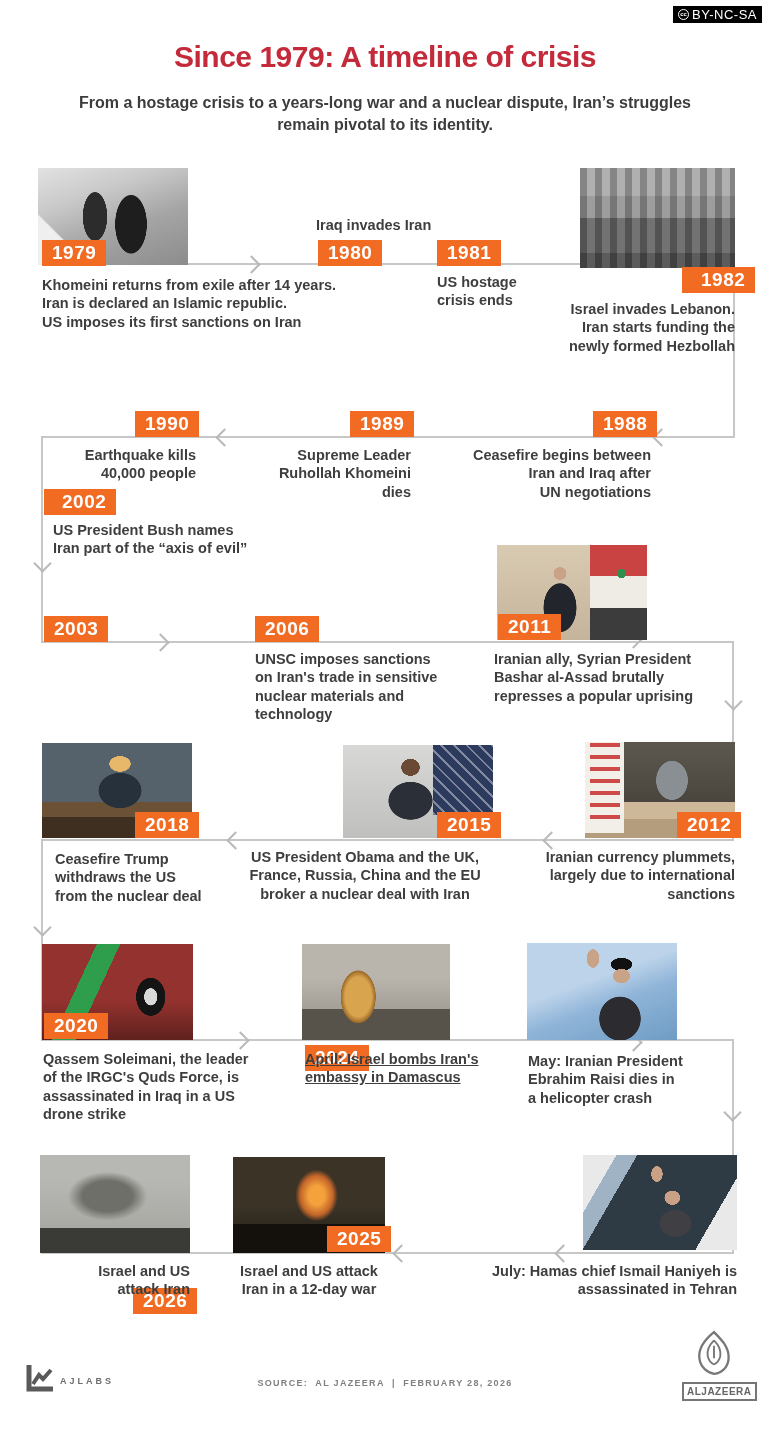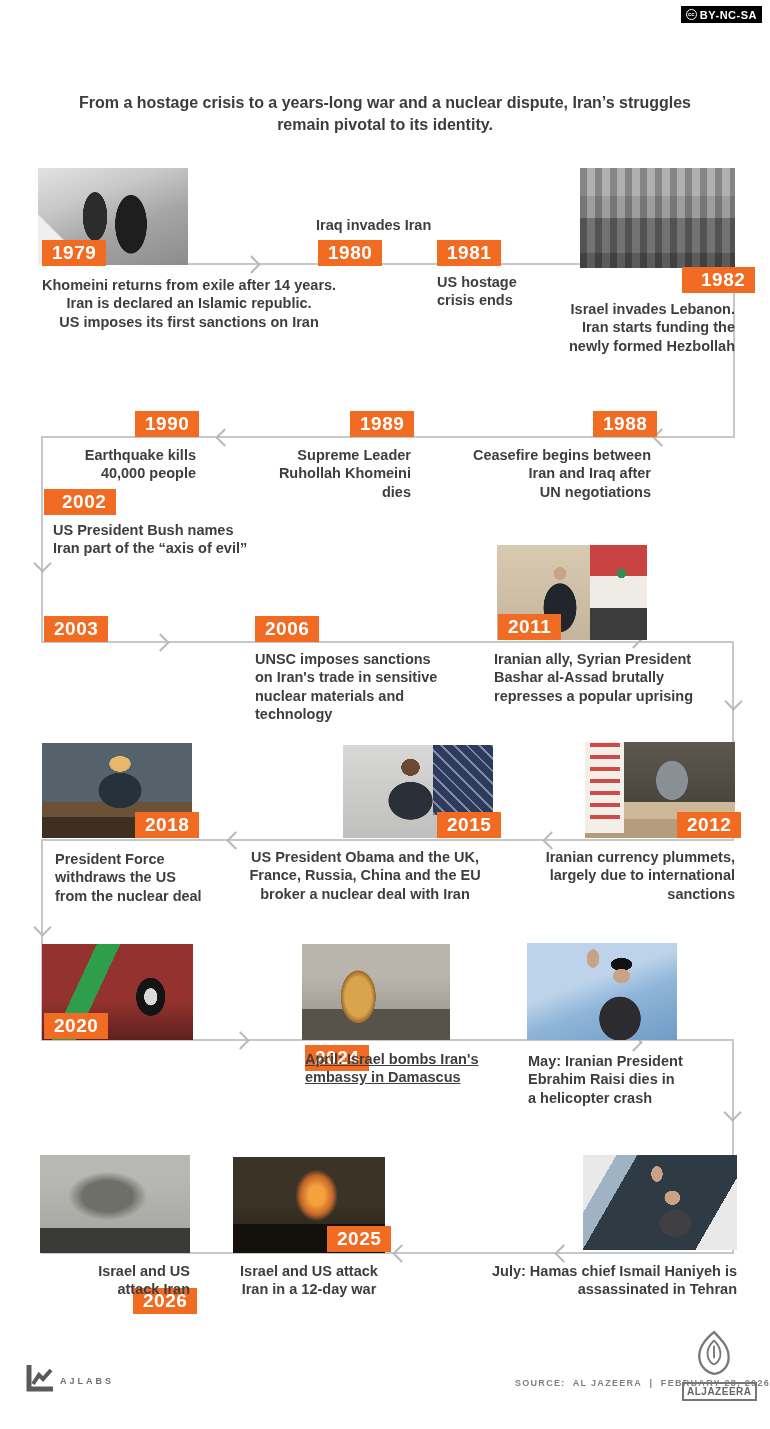--- a/index.html
+++ b/index.html
@@ -4,21 +4,21 @@
 <style>
   html,body{margin:0;padding:0;background:#ffffff;}
   .canvas{position:relative;width:770px;height:1429px;margin:0 auto;background:#fff;
           font-family:"Liberation Sans",sans-serif;overflow:hidden;}
 
   
   .cc{position:absolute;top:6px;right:8px;height:15px;background:#000;color:#fff;
       display:flex;align-items:center;gap:3px;padding:1px 5px;z-index:5;}
   .cc .circ{width:9px;height:9px;border:1px solid #fff;border-radius:50%;font-size:6px;
       line-height:9px;text-align:center;font-weight:bold;}
-  .cc .lbl{font-size:11px;font-weight:bold;letter-spacing:.5px;}
+  .cc .lbl{font-size:13px;font-weight:normal;letter-spacing:.5px;}
   h1.title{position:absolute;top:40px;left:0;width:100%;margin:0;text-align:center;
       color:#c42a3a;font-size:30px;font-weight:bold;letter-spacing:-.5px;}
   .subtitle{position:absolute;top:92px;left:0;width:100%;margin:0;text-align:center;
       color:#3c3c3c;font-size:16px;font-weight:bold;line-height:1.35;white-space:pre-line;}
 
   
   .hline,.vline{position:absolute;background:#c7c7c7;z-index:1;}
   .hline{height:2px;}
   .vline{width:2px;}
   .chev{position:absolute;width:11px;height:11px;border:0 solid #b9b9b9;
@@ -91,36 +91,37 @@
       linear-gradient(180deg,#3a3326 0 50%,#241f16 100%);}
   #phhaniyeh{left:583px;top:1155px;width:154px;height:95px;background:
       radial-gradient(ellipse 11px 10px at 58% 45%,#caa184 70%,transparent 72%),
       radial-gradient(ellipse 8px 11px at 48% 20%,#caa184 70%,transparent 72%),
       radial-gradient(ellipse 26px 22px at 60% 72%,#3f3f44 60%,transparent 62%),
       linear-gradient(120deg,#e9e9ea 0 16%,#9fb3c4 16% 26%,#2e3a44 26% 80%,#e9e9ea 80%);}
 
   
   .ajlabs{position:absolute;left:25px;top:1363px;display:flex;align-items:flex-end;gap:5px;}
   .ajlabs .txt{color:#6e6e6e;font-size:9px;font-weight:bold;letter-spacing:3px;margin-bottom:7px;}
-  .source{position:absolute;left:0;top:1378px;width:100%;text-align:right;color:#808080;
+  .source{position:absolute;left:0;top:1378px;width:100%;text-align:center;color:#808080;
           font-size:9px;font-weight:bold;letter-spacing:1.3px;white-space:pre;}
   .ajlogo{position:absolute;right:24px;top:1330px;width:64px;text-align:center;}
   .ajlogo .box{display:inline-block;border:2px solid #767676;color:#666;font-size:10px;
           font-weight:bold;letter-spacing:.5px;padding:2px 3px;margin-top:2px;}
 </style>
 </head>
 <body>
 
 <div class="canvas">
 
   <div class="cc">
     <span class="circ">cc</span>
     <span class="lbl">BY-NC-SA</span>
   </div>
 
+  <h1 class="title">Since 1979: A timeline of crisis</h1>
   <p class="subtitle">From a hostage crisis to a years-long war and a nuclear dispute, Iran’s struggles
 remain pivotal to its identity.</p>
 
   <div class="hline" style="left:42px;top:263px;width:693px;"></div>
   <div class="vline" style="left:733px;top:263px;height:174px;"></div>
   <div class="hline" style="left:42px;top:436px;width:693px;"></div>
   <div class="vline" style="left:41px;top:436px;height:206px;"></div>
   <div class="hline" style="left:41px;top:641px;width:693px;"></div>
   <div class="vline" style="left:732px;top:641px;height:199px;"></div>
   <div class="hline" style="left:42px;top:839px;width:692px;"></div>
@@ -140,21 +141,21 @@
   <span class="chev l" style="left:229px;top:834px;"></span>
   <span class="chev d" style="left:36px;top:921px;"></span>
   <span class="chev r" style="left:234px;top:1034px;"></span>
   <span class="chev r" style="left:627px;top:1036px;"></span>
   <span class="chev d" style="left:726px;top:1106px;"></span>
   <span class="chev l" style="left:557px;top:1247px;"></span>
   <span class="chev l" style="left:395px;top:1247px;"></span>
 
   <div class="photo" id="ph1979"></div>
   <span class="badge" style="left:42px;top:240px;">1979</span>
-  <div class="etext" style="left:42px;top:276px;text-align:center;">Khomeini returns from exile after 14 years.
+  <div class="etext" style="left:42px;top:276px;">Khomeini returns from exile after 14 years.
 Iran is declared an Islamic republic.
 US imposes its first sanctions on Iran</div>
 
   <div class="etext" style="left:316px;top:216px;">Iraq invades Iran</div>
   <span class="badge" style="left:318px;top:240px;">1980</span>
 
   <span class="badge" style="left:437px;top:240px;">1981</span>
   <div class="etext" style="left:437px;top:273px;">US hostage
 crisis ends</div>
 
@@ -191,38 +192,42 @@
 technology</div>
 
   <div class="photo" id="ph2011"></div>
   <span class="badge" style="left:498px;top:614px;">2011</span>
   <div class="etext" style="left:494px;top:650px;">Iranian ally, Syrian President
 Bashar al-Assad brutally
 represses a popular uprising</div>
 
   <div class="photo" id="ph2018"></div>
   <span class="badge" style="left:135px;top:812px;">2018</span>
-  <div class="etext" style="left:55px;top:850px;">President Force
+  <div class="etext" style="left:55px;top:850px;">Ceasefire Trump
 withdraws the US
 from the nuclear deal</div>
 
   <div class="photo" id="ph2015"></div>
   <span class="badge" style="left:437px;top:812px;">2015</span>
   <div class="etext center" style="left:236px;top:848px;width:258px;">US President Obama and the UK,
 France, Russia, China and the EU
 broker a nuclear deal with Iran</div>
 
   <div class="photo" id="ph2012"></div>
   <span class="badge" style="left:677px;top:812px;">2012</span>
   <div class="etext right" style="right:35px;top:848px;">Iranian currency plummets,
 largely due to international
 sanctions</div>
 
   <div class="photo" id="ph2020"></div>
   <span class="badge" style="left:44px;top:1013px;">2020</span>
+  <div class="etext" style="left:43px;top:1050px;">Qassem Soleimani, the leader
+of the IRGC's Quds Force, is
+assassinated in Iraq in a US
+drone strike</div>
 
   <div class="photo" id="ph2024"></div>
   <span class="badge" style="left:305px;top:1013px;margin-top:32px;">2024</span>
   <div class="etext" style="left:305px;top:1050px;text-decoration:underline;">April: Israel bombs Iran's
 embassy in Damascus</div>
 
   <div class="photo" id="phraisi"></div>
   <div class="etext" style="left:528px;top:1052px;">May: Iranian President
 Ebrahim Raisi dies in
 a helicopter crash</div>

